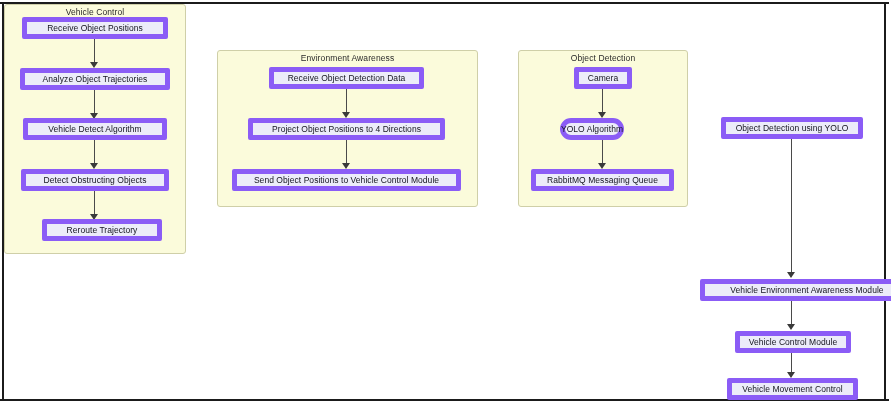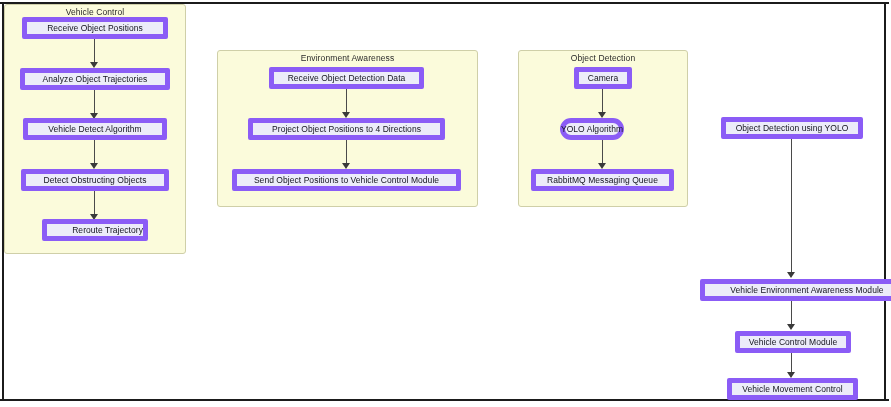--- a/index.html
+++ b/index.html
@@ -110,21 +110,21 @@
   </div>
   <div class="edge" style="left:94px; top:140px; height:27px;"></div>
   <div class="arrowhead" style="left:90px; top:163px;"></div>
 
   <div class="node" style="left:21px; top:169px; width:148px; height:22px;">
     <span>Detect Obstructing Objects</span>
   </div>
   <div class="edge" style="left:94px; top:191px; height:27px;"></div>
   <div class="arrowhead" style="left:90px; top:214px;"></div>
 
-  <div class="node" style="left:42px; top:219px; width:106px; height:22px;justify-content:flex-end;">
+  <div class="node" style="left:42px; top:219px; width:120px; height:22px;">
     <span>Reroute Trajectory</span>
   </div>
 
   <div class="group" style="left:217px; top:50px; width:261px; height:157px;">
     <div class="group-title">Environment Awareness</div>
   </div>
 
   <div class="node" style="left:269px; top:67px; width:155px; height:22px;">
     <span>Receive Object Detection Data</span>
   </div>

